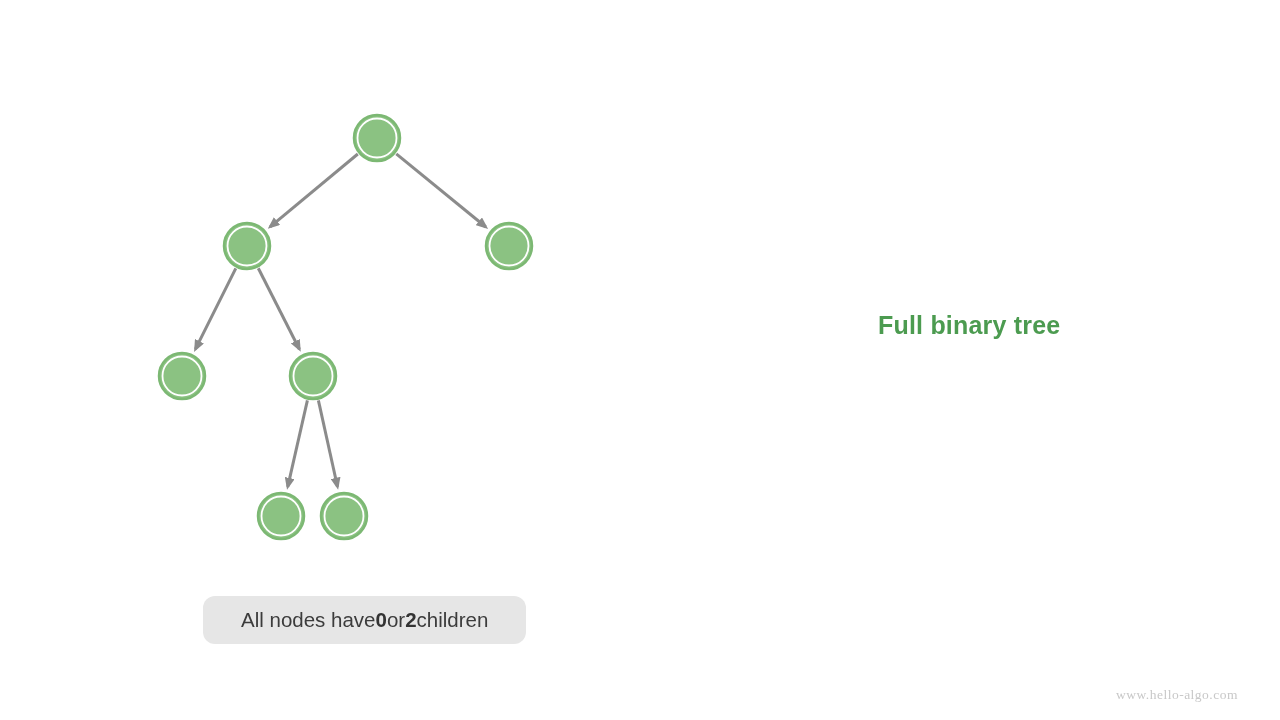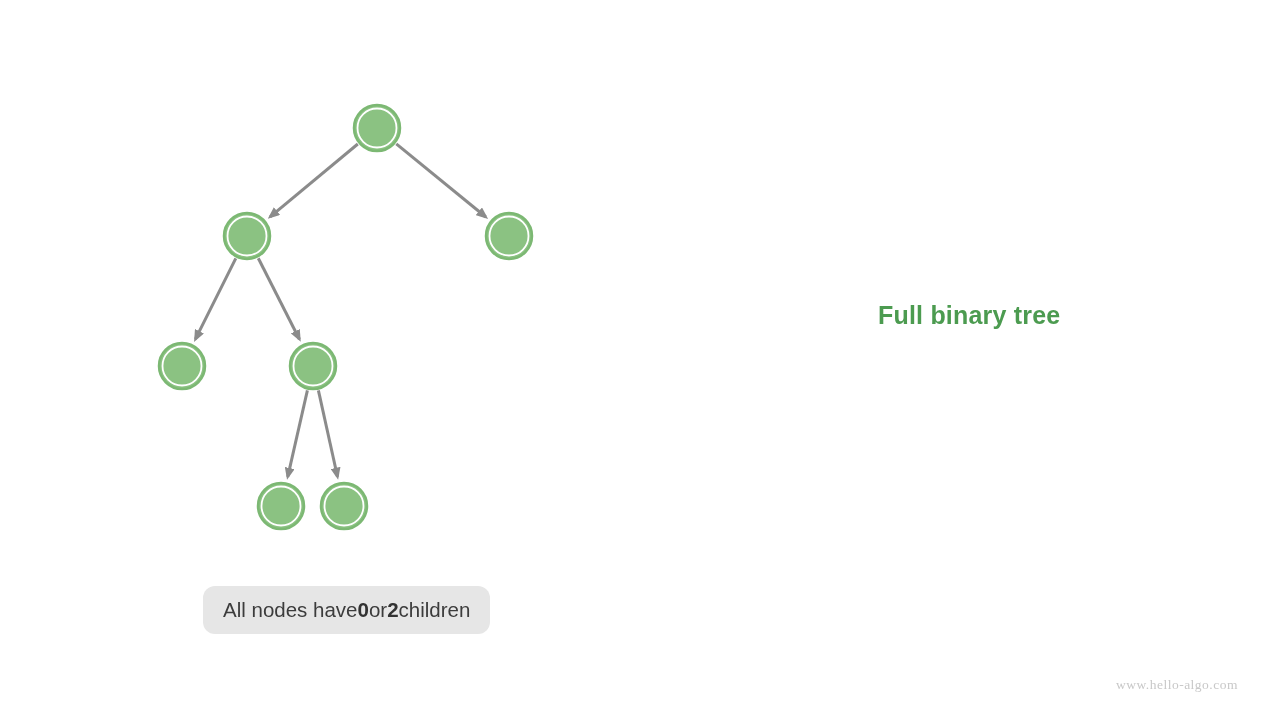--- a/index.html
+++ b/index.html
@@ -3,39 +3,39 @@
 <meta charset="utf-8">
 <style>
   * { margin: 0; padding: 0; box-sizing: border-box; }
   html, body {
     width: 1280px; height: 720px;
     background: #ffffff;
     overflow: hidden;
     font-family: "Liberation Sans", sans-serif;
     position: relative;
   }
-  .stage { position: relative; width: 1280px; height: 579px; }
+  .stage { position: relative; width: 1280px; height: 579px; margin-top: 10px; }
   .tree-svg {
     position: absolute;
     left: 0; top: 0;
     width: 1280px; height: 720px;
   }
   .diagram-title {
     position: absolute;
     left: 878px; top: 301px;
     font-size: 25px;
     font-weight: 700;
     letter-spacing: 0.2px;
     white-space: nowrap;
   }
   .caption-pill {
     position: absolute;
     left: 203px; top: 586px;
     height: 48px;
-    padding: 0 20px;
+    padding: 0 38px;
     background: #e6e6e6;
     border-radius: 12px;
     display: flex;
     align-items: center;
     font-size: 20.5px;
     color: #3c3c3c;
     white-space: nowrap;
   }
   .caption-pill b { font-weight: 700; color: #333333; }
   .watermark {

